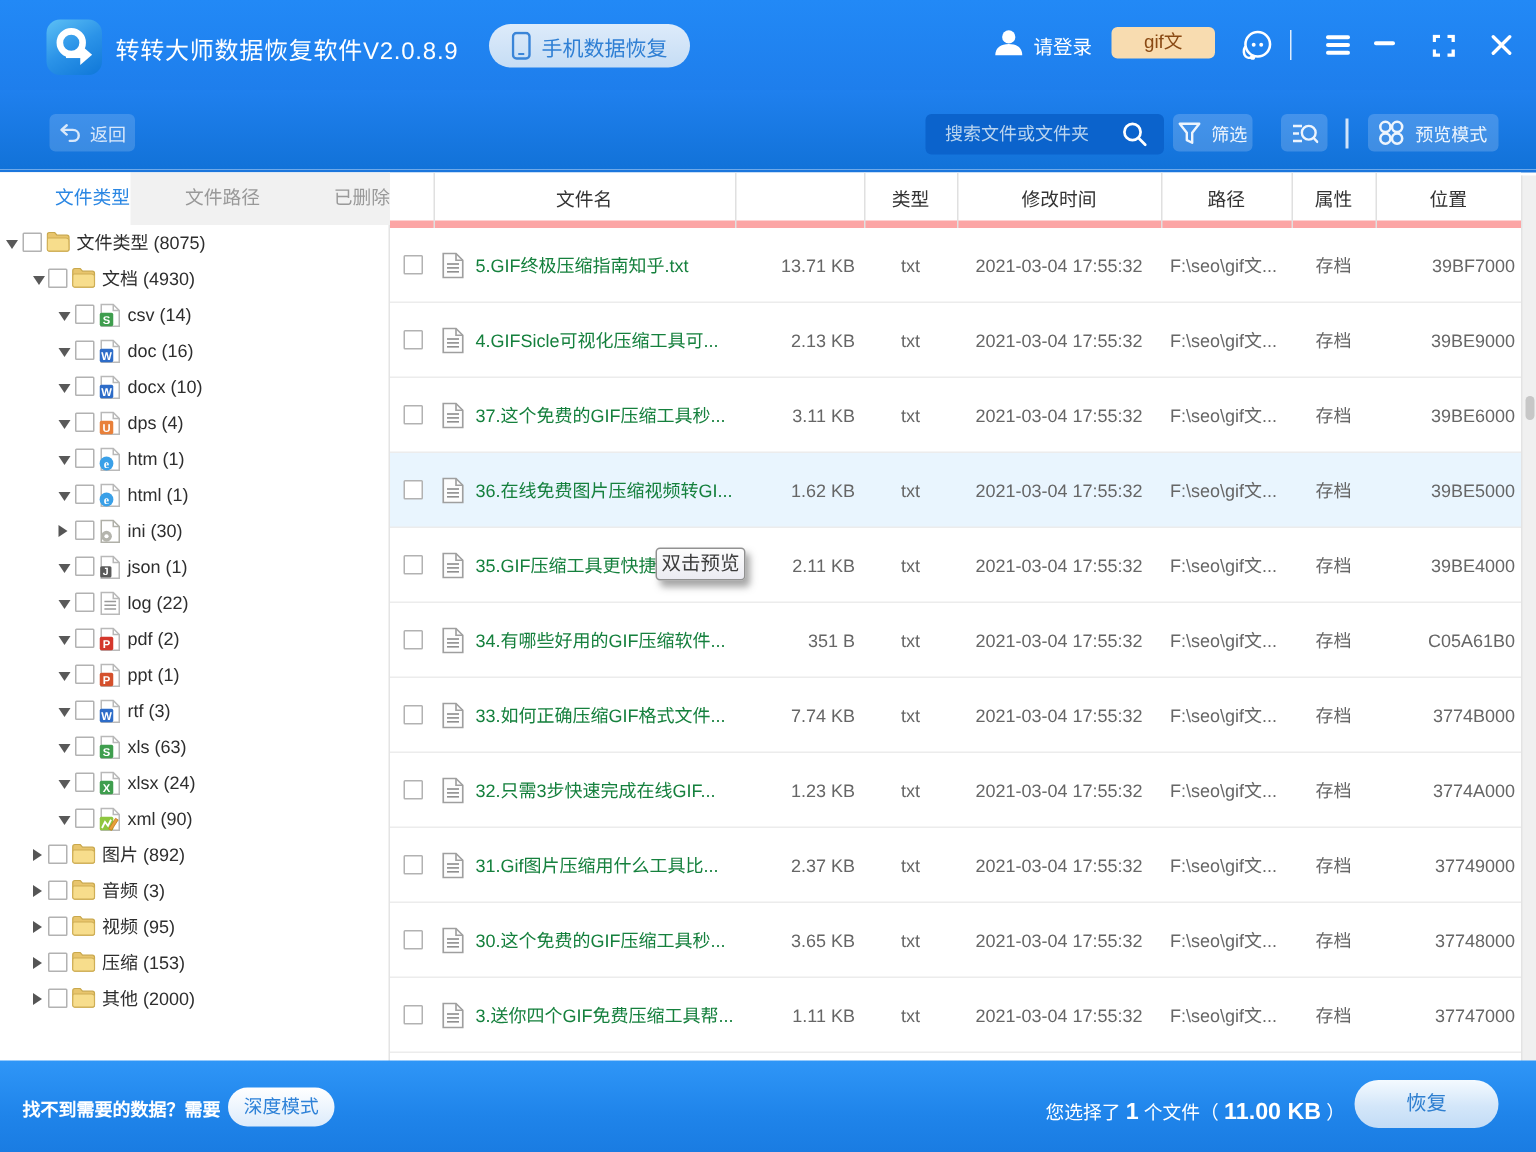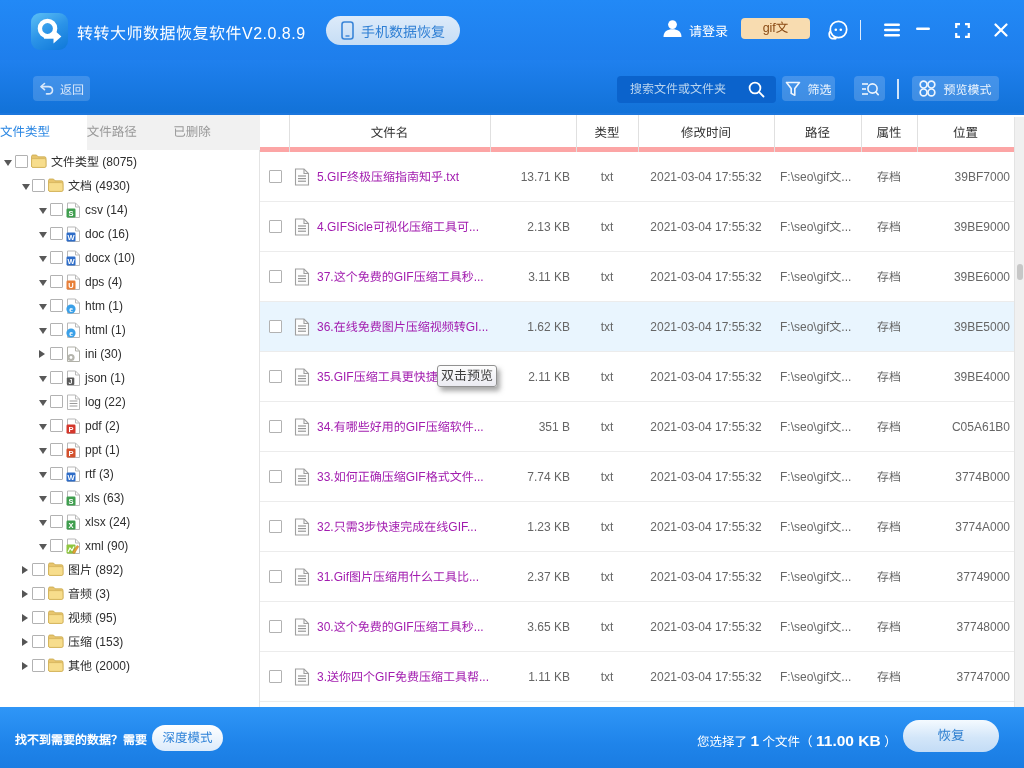--- a/index.html
+++ b/index.html
@@ -41,21 +41,21 @@
   display:flex; align-items:center; justify-content:center; }
 
 
 .content { position:absolute; top:113px; left:0; width:1024px; height:594px;
   border-top:2px solid #1b76dd; background:#fff; }
 
 
 .sidebar { position:absolute; top:0; left:0; width:260px; height:594px; background:#fff;
   border-right:1px solid #e4e4e4; }
 .tabs { position:absolute; top:0; left:0; width:260px; height:35px; display:flex; background:#f1f1f1; }
-.tab { width:101px; height:35px; text-align:left; line-height:35px; font-size:12.5px; color:#999; }
+.tab { width:101px; height:35px; text-align:right; line-height:35px; font-size:12.5px; color:#999; }
 .tab.active { background:#fff; color:#2b87e3; }
 .tree { position:absolute; top:35px; left:0; width:259px; }
 .trow { position:relative; width:259px; height:24px; }
 .trow.sel { background:#cde7fa; }
 .tri-d { position:absolute; top:10px; width:0; height:0;
   border-left:4.5px solid transparent; border-right:4.5px solid transparent; border-top:6px solid #595959; }
 .tri-r { position:absolute; top:8px; width:0; height:0;
   border-top:4.5px solid transparent; border-bottom:4.5px solid transparent; border-left:6px solid #555; }
 .cbx { position:absolute; top:5px; width:13px; height:13px; background:#fff;
   border:1px solid #b2b2b2; border-radius:1px; }
@@ -65,21 +65,21 @@
 
 .thead { position:absolute; top:0; left:260px; width:754px; height:37px; background:#fff; border-bottom:5px solid #fca5a5; }
 .th { position:absolute; top:0; height:37px; line-height:37px; font-size:12.5px; color:#333; text-align:center; }
 .hsep { position:absolute; top:0; width:1px; height:37px; background:#e0e0e0; }
 .rows { position:absolute; top:37px; left:260px; width:754px; }
 .row { position:relative; width:754px; height:50px; border-bottom:1px solid #ececec; background:#fff; }
 .row.hl { background:#e9f5fe; }
 .rcbx { position:absolute; left:9px; top:18px; width:13px; height:13px; background:#fff;
   border:1px solid #b2b2b2; border-radius:1px; }
 .ricon { position:absolute; left:34px; top:16px; }
-.fname { position:absolute; left:57px; top:18px; font-size:12px; line-height:14px; color:#a21caf; white-space:nowrap; }
+.fname { position:absolute; left:57px; top:18px; font-size:12px; line-height:14px; color:#15803d; white-space:nowrap; }
 .fsize { position:absolute; left:206px; top:18px; width:104px; text-align:right; font-size:12px; line-height:14px; color:#666; }
 .ftype { position:absolute; left:316px; top:18px; width:62px; text-align:center; font-size:12px; line-height:14px; color:#666; }
 .fdate { position:absolute; left:378px; top:18px; width:136px; text-align:center; font-size:12px; line-height:14px; color:#666; }
 .fpath { position:absolute; left:520px; top:18px; font-size:12px; line-height:14px; color:#666; }
 .fattr { position:absolute; left:601px; top:18px; width:56px; text-align:center; font-size:12px; line-height:14px; color:#666; }
 .floc  { position:absolute; left:657px; top:18px; width:93px; text-align:right; font-size:12px; line-height:14px; color:#666; }
 
 
 .sbtrack { position:absolute; top:2px; left:1014px; width:10px; height:592px; background:#f0f0f0;
   border-left:1px solid #e3e3e3; }

